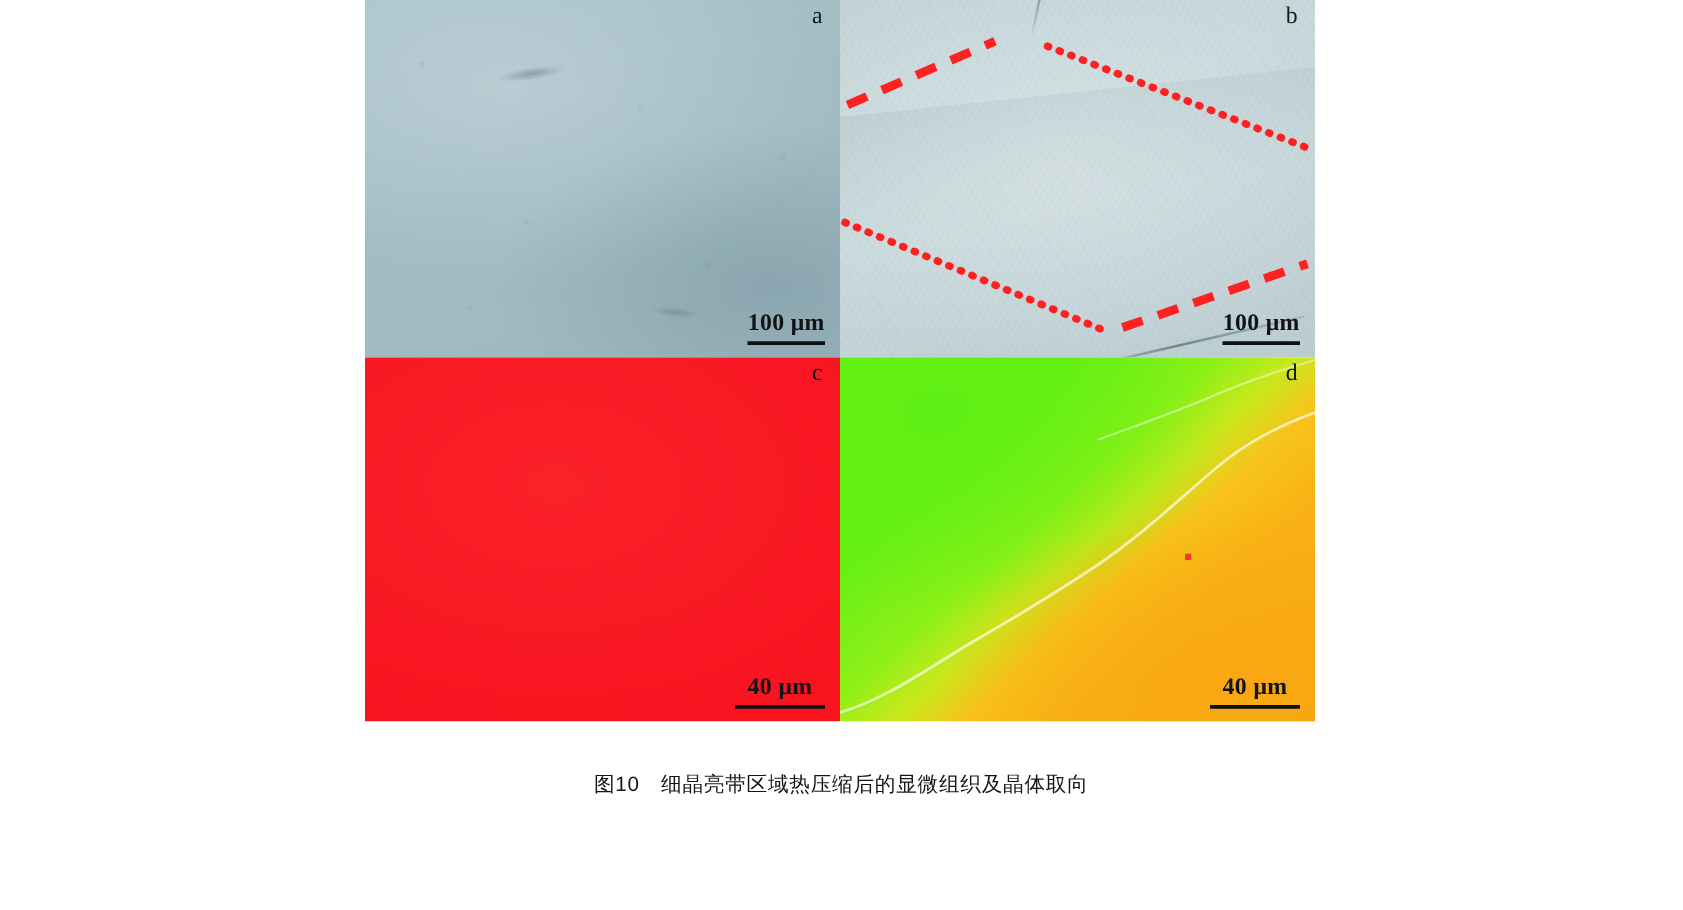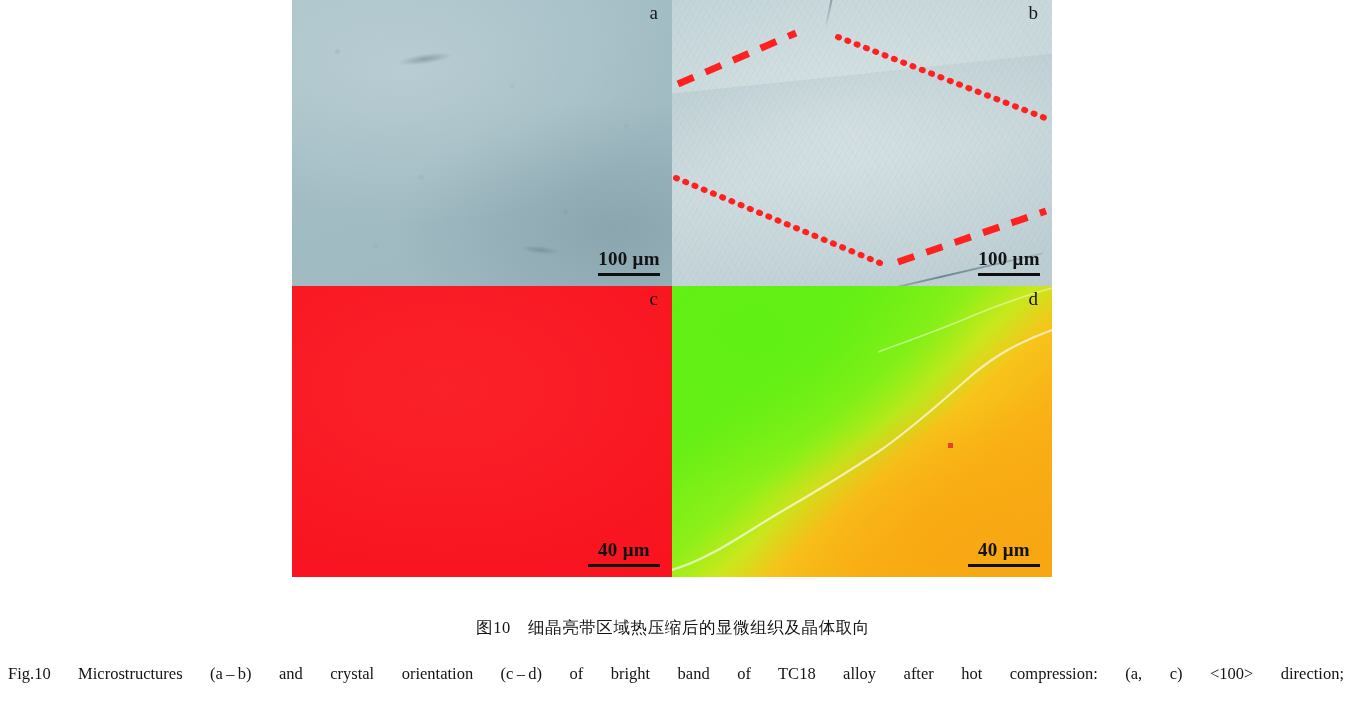--- a/index.html
+++ b/index.html
@@ -195,21 +195,21 @@
     z-index: 7;
   }
 
   
   #caption-cn {
     position: absolute;
     left: 0; right: 0;
     top: 617px;
     text-align: center;
     font-size: 16.5px;
-    font-family: Liberation Serif, serif;
+    font-family: Liberation Sans, sans-serif;
     color: #141414;
     letter-spacing: .6px;
   }
   #caption-en {
     position: absolute;
     left: 8px;
     top: 658px;
     width: 1336px;
     font-size: 16.5px;
     font-family: "Liberation Serif", "DejaVu Serif", serif;
@@ -293,14 +293,13 @@
       <span class="sb-text">40 μm</span>
       <span class="sb-line"></span>
     </div>
   </div>
 
 </div>
 
 <div id="caption-cn">图10　细晶亮带区域热压缩后的显微组织及晶体取向</div>
 
 <div id="caption-en">
-  <span class="en-line1">Fig.10  Microstructures (a – b) and crystal orientation (c – d) of bright band of TC18 alloy after hot compression: (a, c) &lt;100&gt; direction;</span>
 </div>
 
 </body></html>

